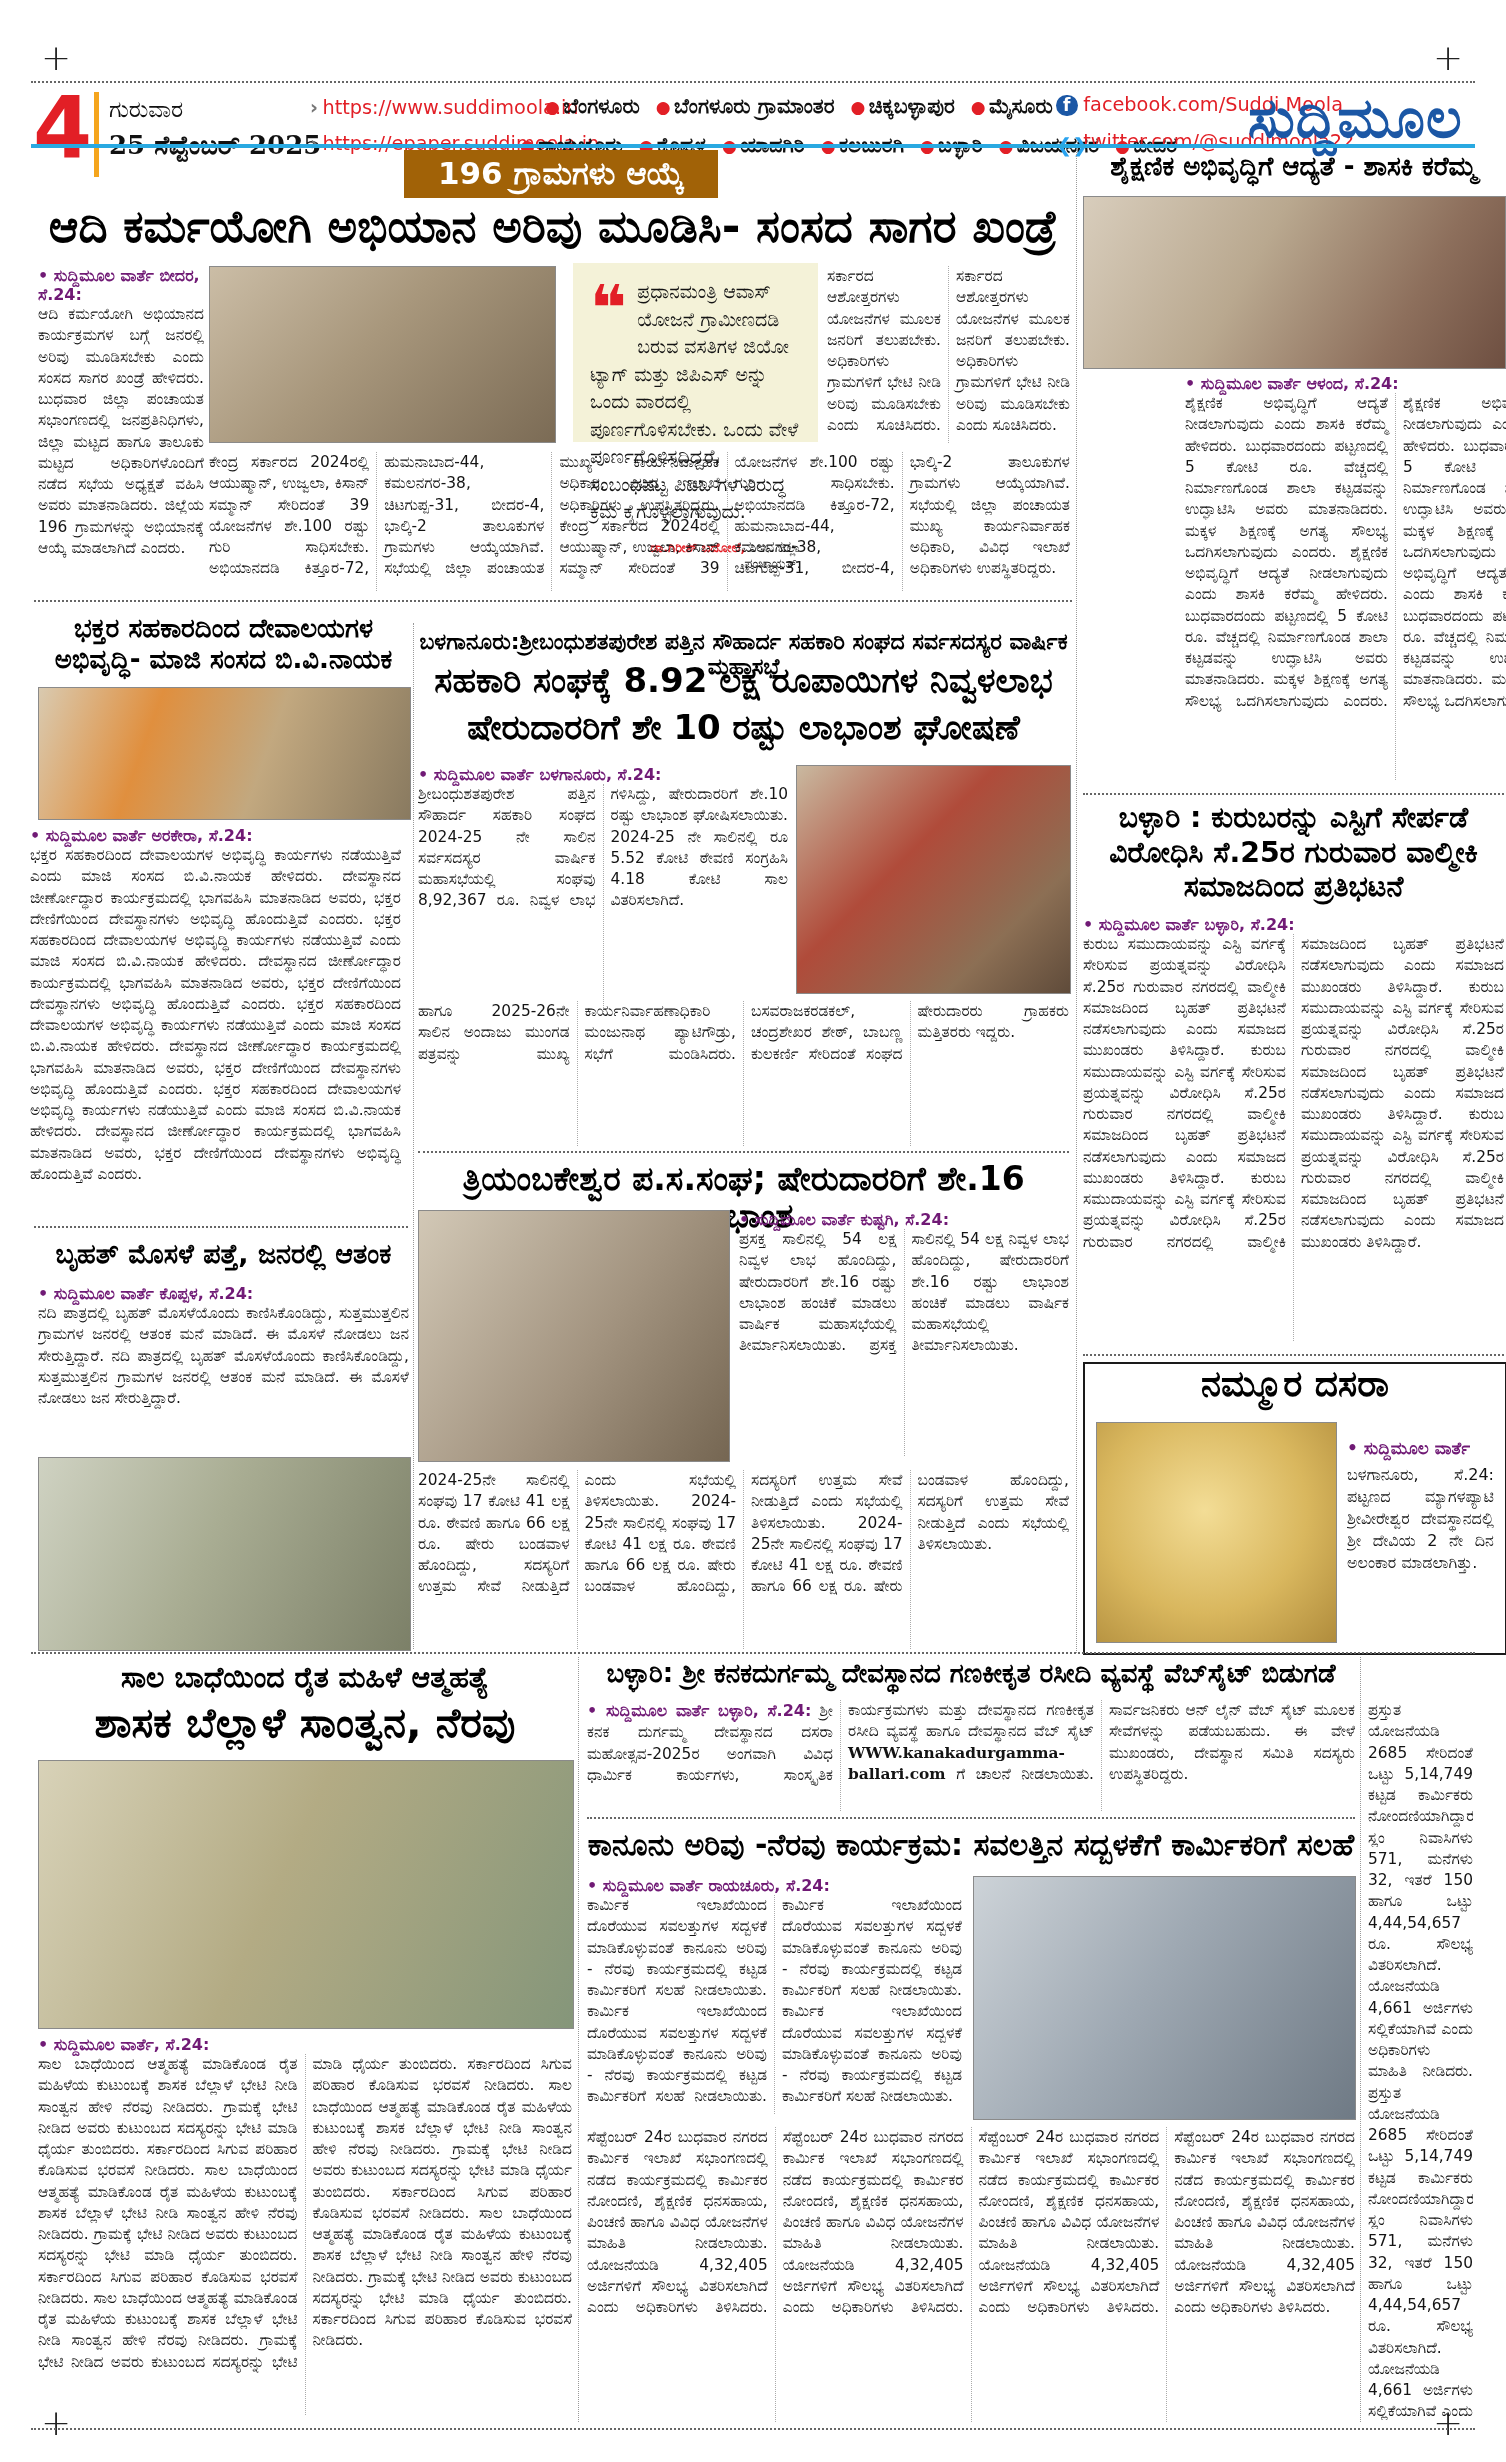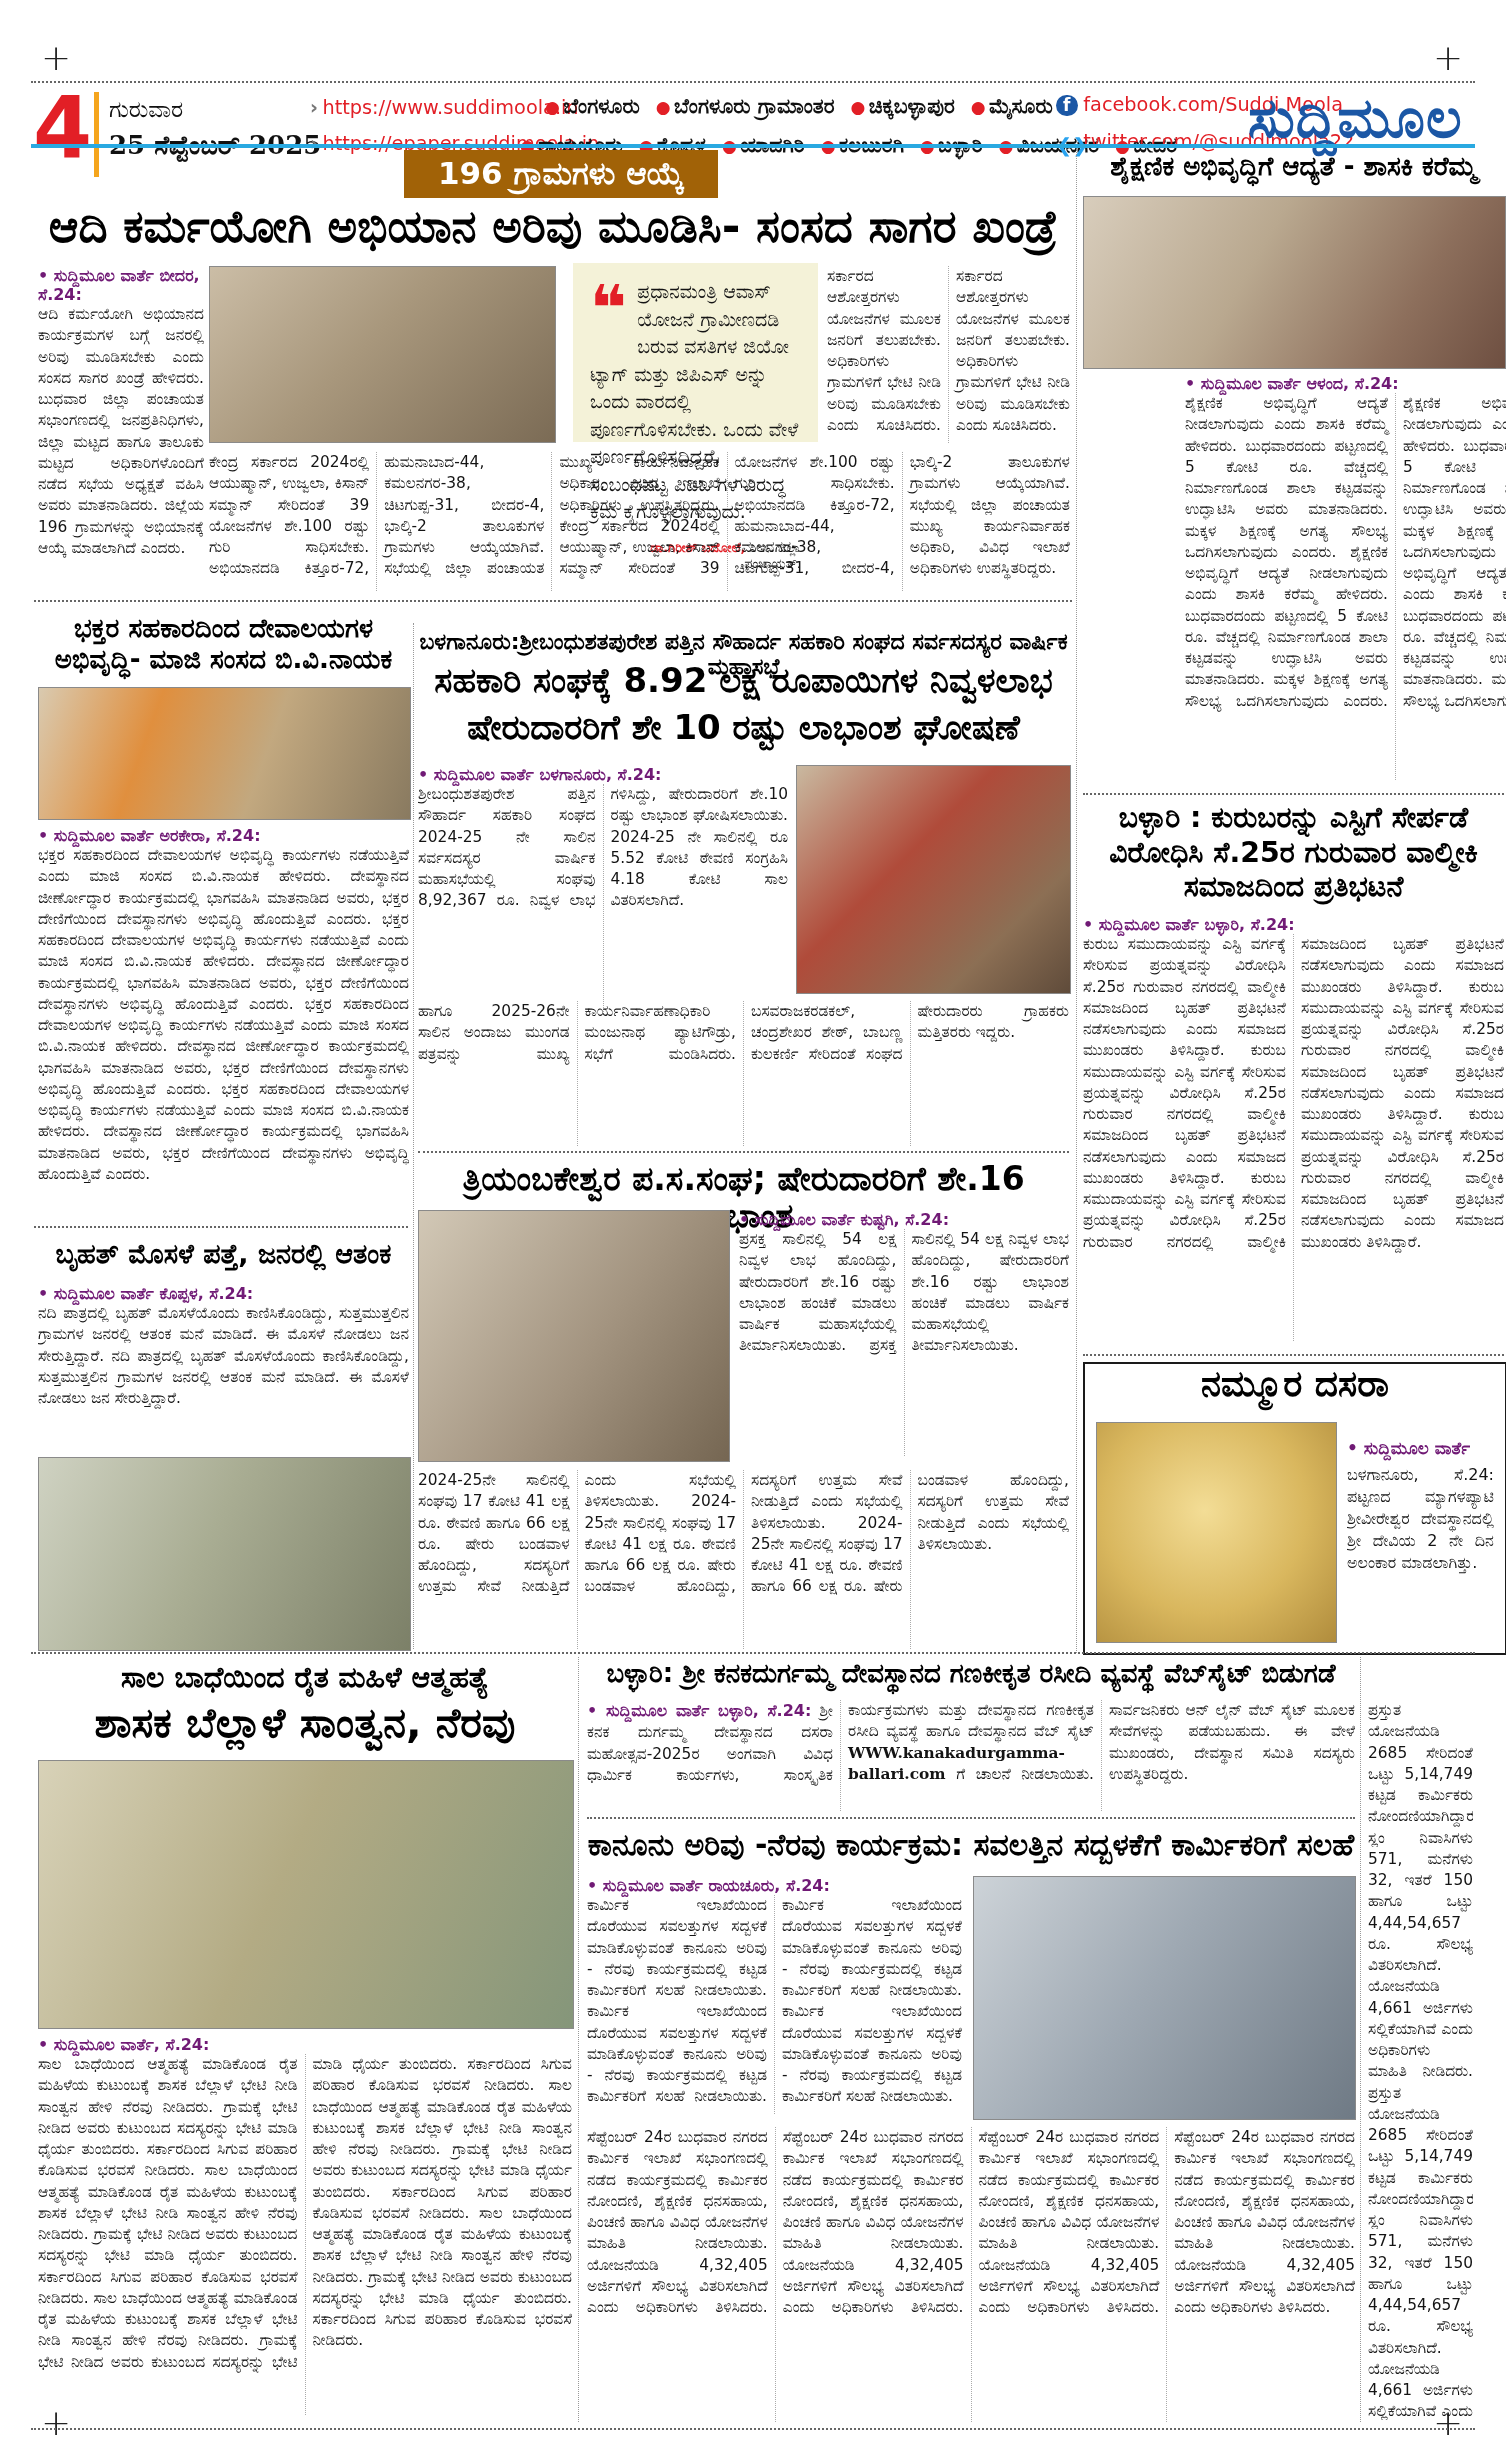--- a/index.html
+++ b/index.html
@@ -125,21 +125,21 @@
     <div class="photo p-deity" style="position:absolute;left:11.4px;top:58px;width:239px;height:219px;"></div>
     <div style="position:absolute;left:262px;top:74px;width:147px;">
       <div class="byline" style="font-size:17px;">• ಸುದ್ದಿಮೂಲ ವಾರ್ತೆ</div>
       <div class="bodytx" style="font-size:16px;margin-top:5.7px;height:182px;">ಬಳಗಾನೂರು, ಸೆ.24: ಪಟ್ಟಣದ ಮ್ಯಾಗಳಪ್ಯಾಟಿ ಶ್ರೀವೀರೇಶ್ವರ ದೇವಸ್ಥಾನದಲ್ಲಿ ಶ್ರೀ ದೇವಿಯ 2 ನೇ ದಿನ ಅಲಂಕಾರ ಮಾಡಲಾಗಿತ್ತು.</div>
     </div>
   </div>
 
   <div class="abs dot-h" style="left:34px;top:600px;width:1038px;"></div>
   <div class="abs hl" style="left:38px;top:613px;width:371px;font-size:26px;line-height:1.2;">ಭಕ್ತರ ಸಹಕಾರದಿಂದ ದೇವಾಲಯಗಳ ಅಭಿವೃದ್ಧಿ- ಮಾಜಿ ಸಂಸದ ಬಿ.ವಿ.ನಾಯಕ</div>
   <div class="abs photo p-flags" style="left:38px;top:687px;width:371px;height:131px;"></div>
-  <div class="abs" style="left:38px;top:826px;width:371px;height:395px;">
+  <div class="abs" style="left:30px;top:826px;width:371px;height:395px;">
     <div class="byline">• ಸುದ್ದಿಮೂಲ ವಾರ್ತೆ ಅರಕೇರಾ, ಸೆ.24:</div>
     <div class="bodytx" style="height:370px;">ಭಕ್ತರ ಸಹಕಾರದಿಂದ ದೇವಾಲಯಗಳ ಅಭಿವೃದ್ಧಿ ಕಾರ್ಯಗಳು ನಡೆಯುತ್ತಿವೆ ಎಂದು ಮಾಜಿ ಸಂಸದ ಬಿ.ವಿ.ನಾಯಕ ಹೇಳಿದರು. ದೇವಸ್ಥಾನದ ಜೀರ್ಣೋದ್ಧಾರ ಕಾರ್ಯಕ್ರಮದಲ್ಲಿ ಭಾಗವಹಿಸಿ ಮಾತನಾಡಿದ ಅವರು, ಭಕ್ತರ ದೇಣಿಗೆಯಿಂದ ದೇವಸ್ಥಾನಗಳು ಅಭಿವೃದ್ಧಿ ಹೊಂದುತ್ತಿವೆ ಎಂದರು. ಭಕ್ತರ ಸಹಕಾರದಿಂದ ದೇವಾಲಯಗಳ ಅಭಿವೃದ್ಧಿ ಕಾರ್ಯಗಳು ನಡೆಯುತ್ತಿವೆ ಎಂದು ಮಾಜಿ ಸಂಸದ ಬಿ.ವಿ.ನಾಯಕ ಹೇಳಿದರು. ದೇವಸ್ಥಾನದ ಜೀರ್ಣೋದ್ಧಾರ ಕಾರ್ಯಕ್ರಮದಲ್ಲಿ ಭಾಗವಹಿಸಿ ಮಾತನಾಡಿದ ಅವರು, ಭಕ್ತರ ದೇಣಿಗೆಯಿಂದ ದೇವಸ್ಥಾನಗಳು ಅಭಿವೃದ್ಧಿ ಹೊಂದುತ್ತಿವೆ ಎಂದರು. ಭಕ್ತರ ಸಹಕಾರದಿಂದ ದೇವಾಲಯಗಳ ಅಭಿವೃದ್ಧಿ ಕಾರ್ಯಗಳು ನಡೆಯುತ್ತಿವೆ ಎಂದು ಮಾಜಿ ಸಂಸದ ಬಿ.ವಿ.ನಾಯಕ ಹೇಳಿದರು. ದೇವಸ್ಥಾನದ ಜೀರ್ಣೋದ್ಧಾರ ಕಾರ್ಯಕ್ರಮದಲ್ಲಿ ಭಾಗವಹಿಸಿ ಮಾತನಾಡಿದ ಅವರು, ಭಕ್ತರ ದೇಣಿಗೆಯಿಂದ ದೇವಸ್ಥಾನಗಳು ಅಭಿವೃದ್ಧಿ ಹೊಂದುತ್ತಿವೆ ಎಂದರು. ಭಕ್ತರ ಸಹಕಾರದಿಂದ ದೇವಾಲಯಗಳ ಅಭಿವೃದ್ಧಿ ಕಾರ್ಯಗಳು ನಡೆಯುತ್ತಿವೆ ಎಂದು ಮಾಜಿ ಸಂಸದ ಬಿ.ವಿ.ನಾಯಕ ಹೇಳಿದರು. ದೇವಸ್ಥಾನದ ಜೀರ್ಣೋದ್ಧಾರ ಕಾರ್ಯಕ್ರಮದಲ್ಲಿ ಭಾಗವಹಿಸಿ ಮಾತನಾಡಿದ ಅವರು, ಭಕ್ತರ ದೇಣಿಗೆಯಿಂದ ದೇವಸ್ಥಾನಗಳು ಅಭಿವೃದ್ಧಿ ಹೊಂದುತ್ತಿವೆ ಎಂದರು.</div>
   </div>
 
   <div class="abs dot-h" style="left:34px;top:1226px;width:374px;"></div>
 
   <div class="abs hl" style="left:38px;top:1239px;width:371px;font-size:27px;">ಬೃಹತ್ ಮೊಸಳೆ ಪತ್ತೆ, ಜನರಲ್ಲಿ ಆತಂಕ</div>
   <div class="abs" style="left:38px;top:1284px;width:371px;height:168px;">
     <div class="byline">• ಸುದ್ದಿಮೂಲ ವಾರ್ತೆ ಕೊಪ್ಪಳ, ಸೆ.24:</div>
     <div class="bodytx" style="height:142px;">ನದಿ ಪಾತ್ರದಲ್ಲಿ ಬೃಹತ್ ಮೊಸಳೆಯೊಂದು ಕಾಣಿಸಿಕೊಂಡಿದ್ದು, ಸುತ್ತಮುತ್ತಲಿನ ಗ್ರಾಮಗಳ ಜನರಲ್ಲಿ ಆತಂಕ ಮನೆ ಮಾಡಿದೆ. ಈ ಮೊಸಳೆ ನೋಡಲು ಜನ ಸೇರುತ್ತಿದ್ದಾರೆ. ನದಿ ಪಾತ್ರದಲ್ಲಿ ಬೃಹತ್ ಮೊಸಳೆಯೊಂದು ಕಾಣಿಸಿಕೊಂಡಿದ್ದು, ಸುತ್ತಮುತ್ತಲಿನ ಗ್ರಾಮಗಳ ಜನರಲ್ಲಿ ಆತಂಕ ಮನೆ ಮಾಡಿದೆ. ಈ ಮೊಸಳೆ ನೋಡಲು ಜನ ಸೇರುತ್ತಿದ್ದಾರೆ.</div>

